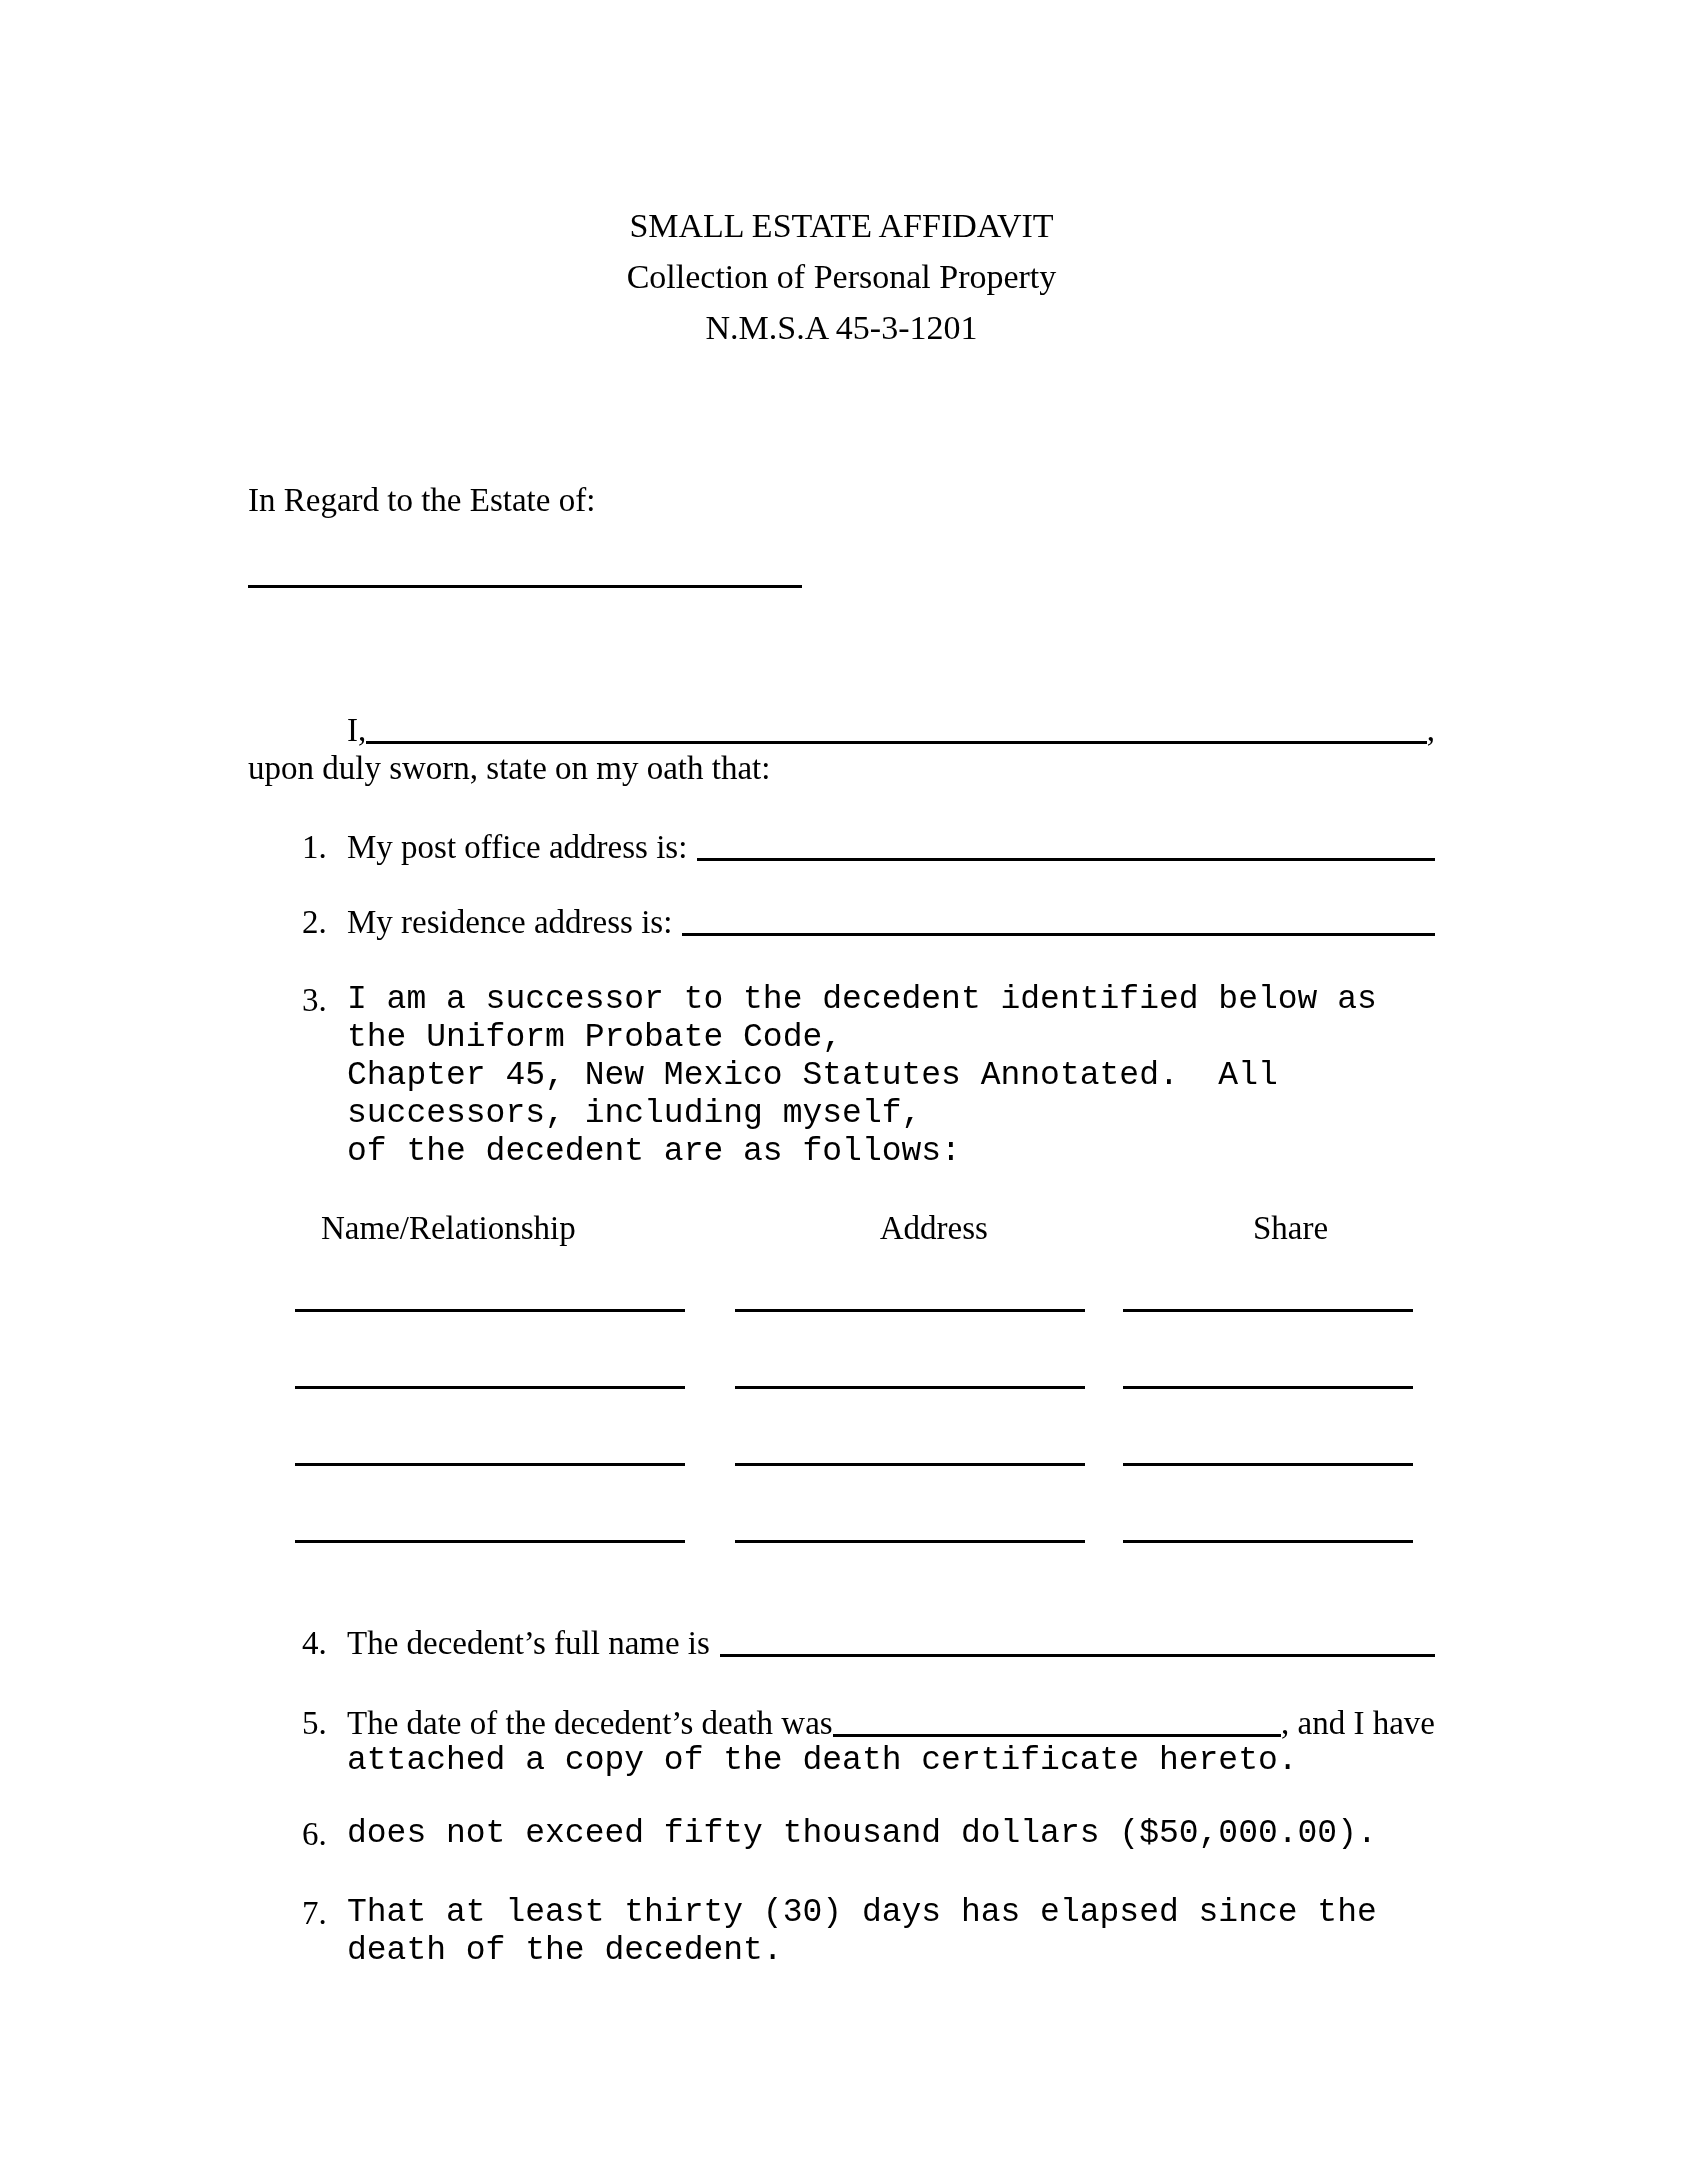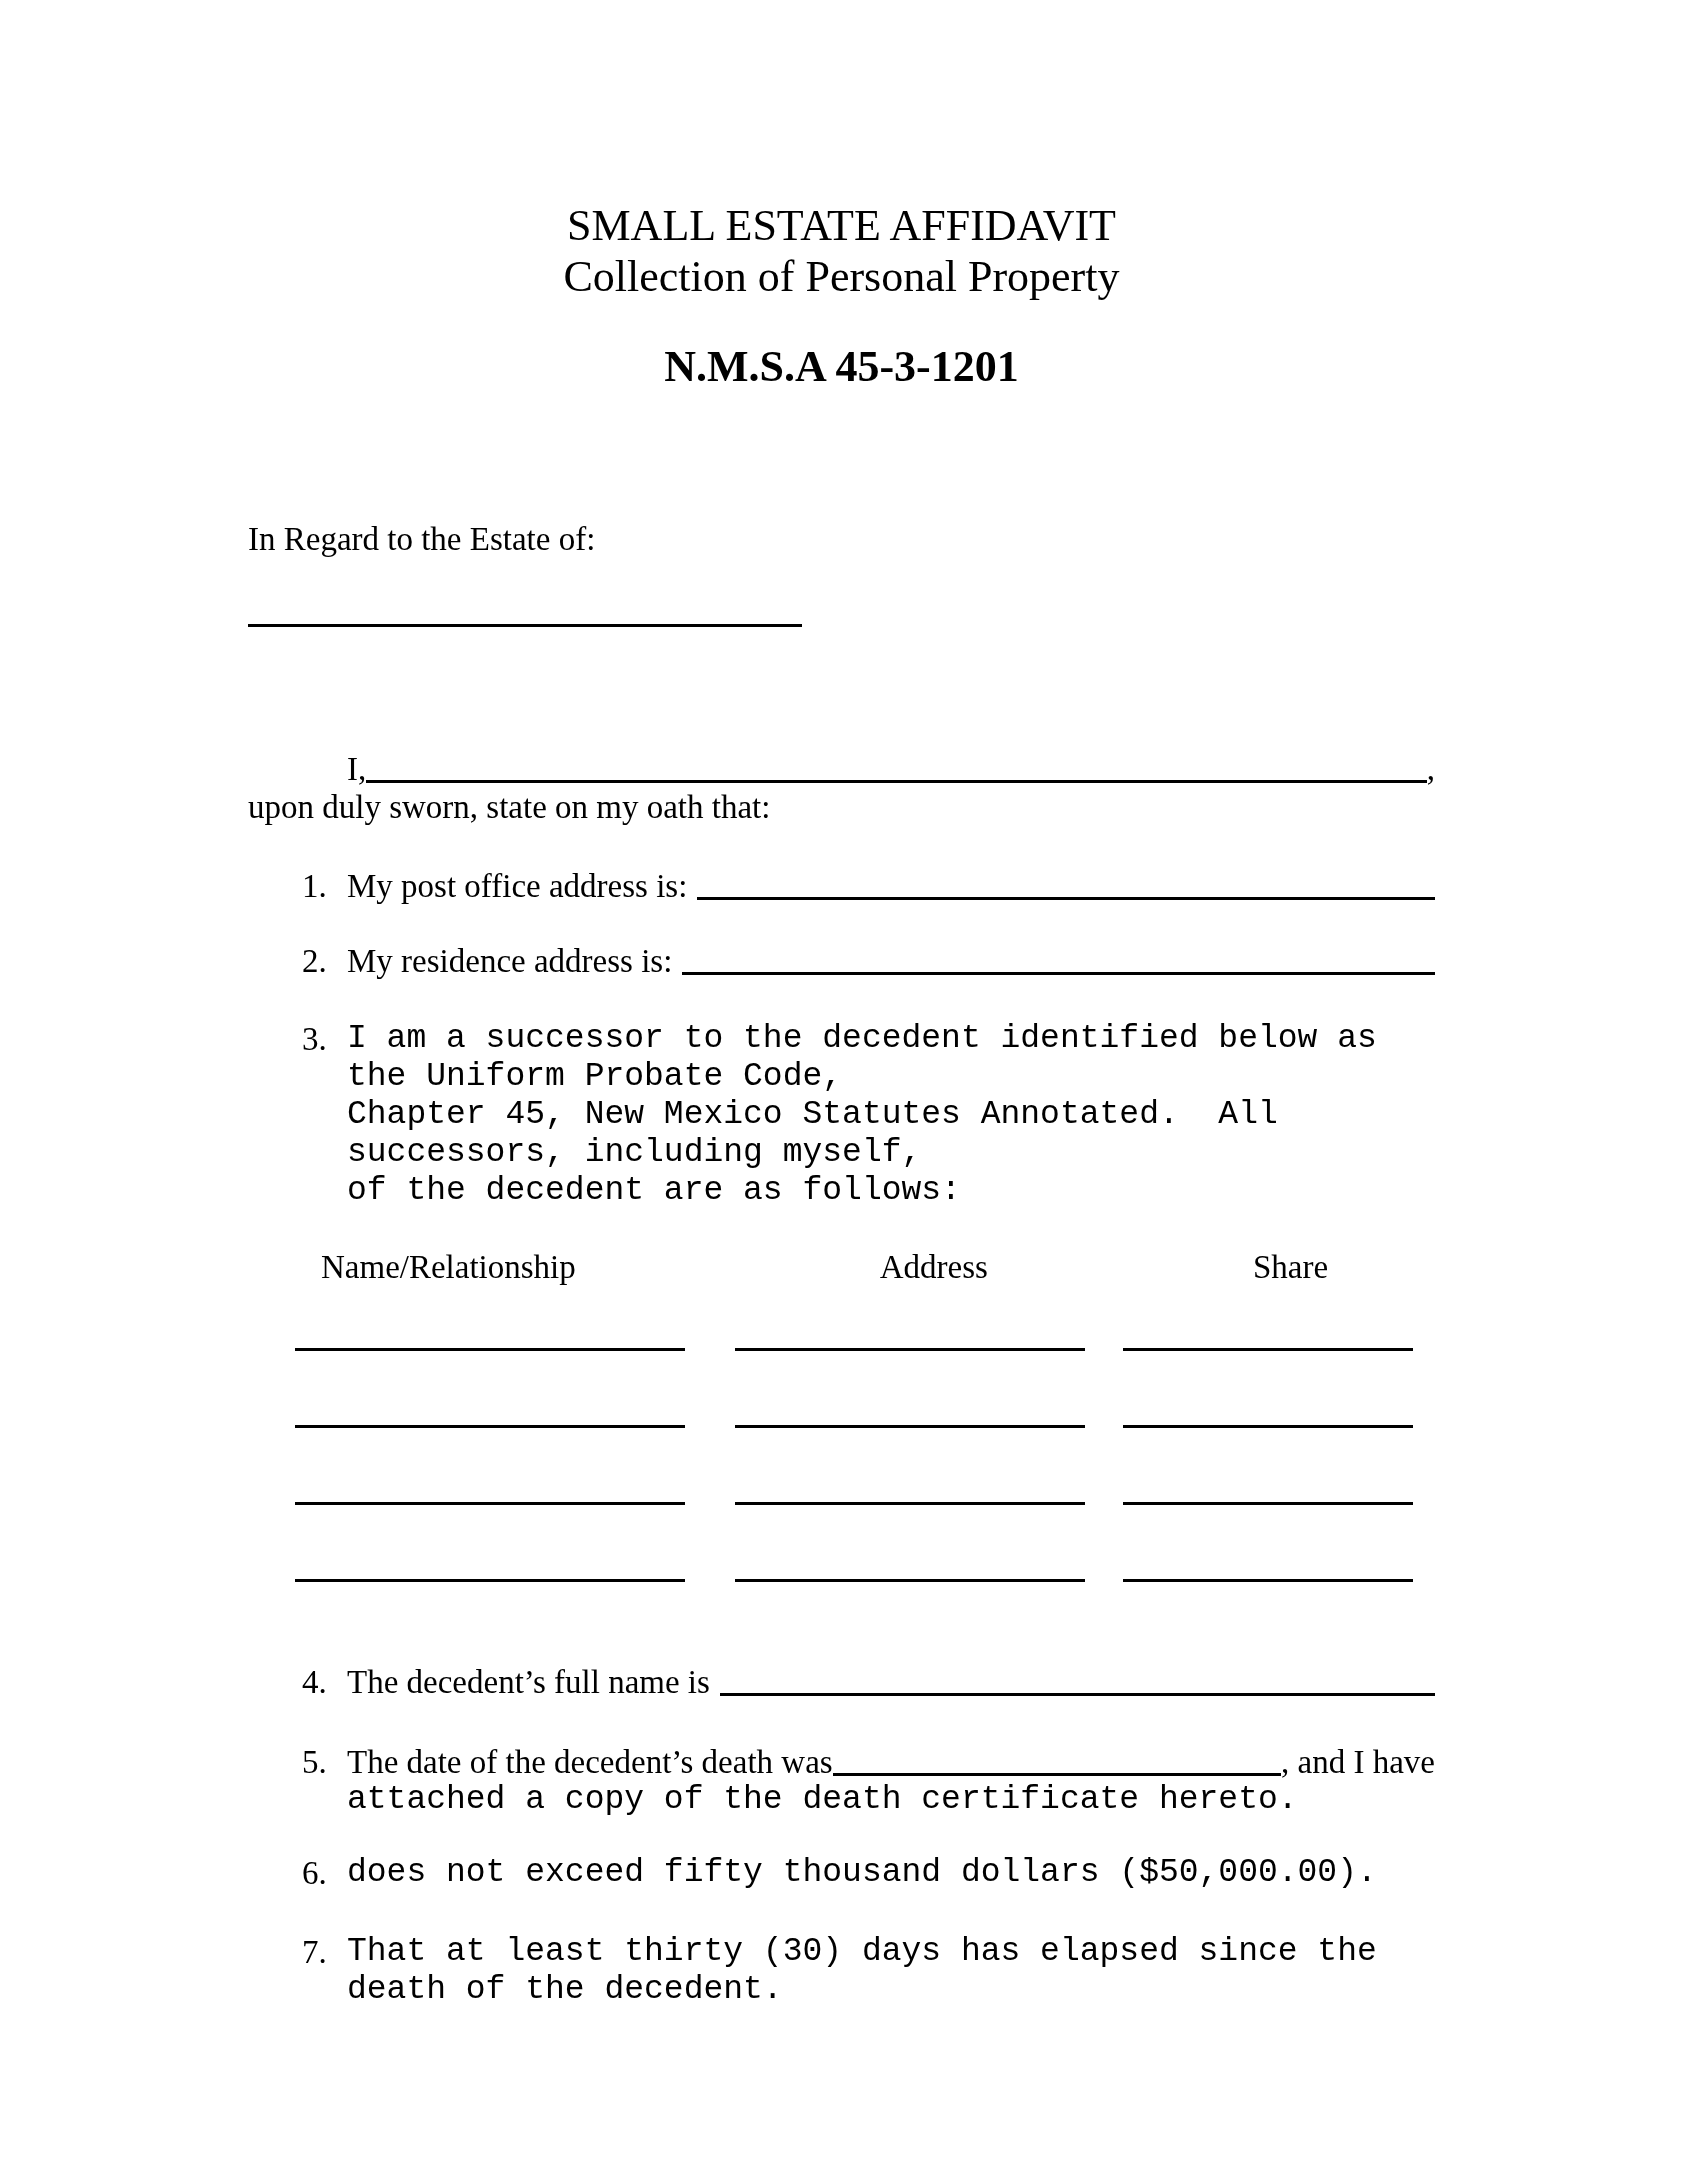--- a/index.html
+++ b/index.html
@@ -12,24 +12,24 @@
     font-size: 33px;
     line-height: 38px;
     overflow: hidden;
   }
   .content { padding: 0 248px; }
 
   
   .title-block {
     padding-top: 200px;
     text-align: center;
-    font-size: 44px;
+    font-size: 34px;
     line-height: 51px;
   }
-  .bold { font-weight: bold; margin-top: 39px; }
+  .bold { font-weight: normal; }
 
   
   .regard { margin-top: 128px; font-weight: normal; }
   .estate-line {
     margin-top: 28px;
     width: 554px;
     height: 38px;
     border-bottom: 3px solid #000;
   }
 

